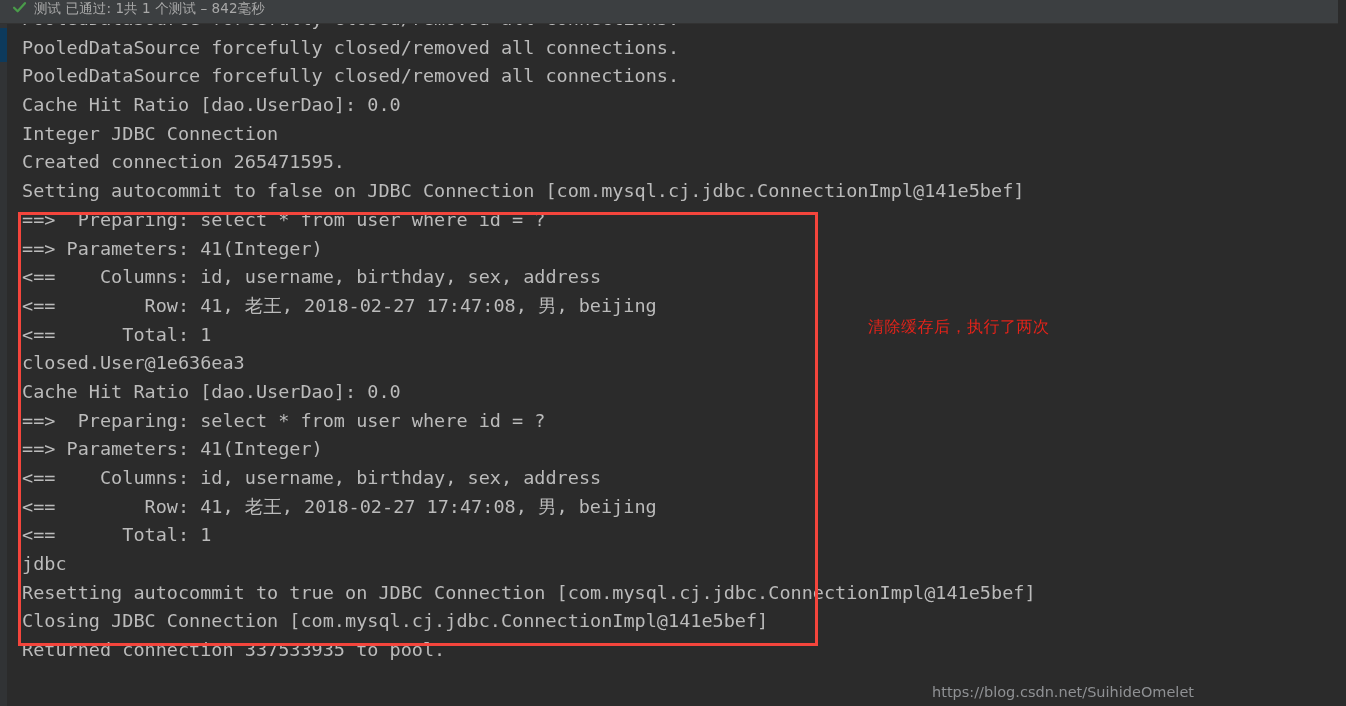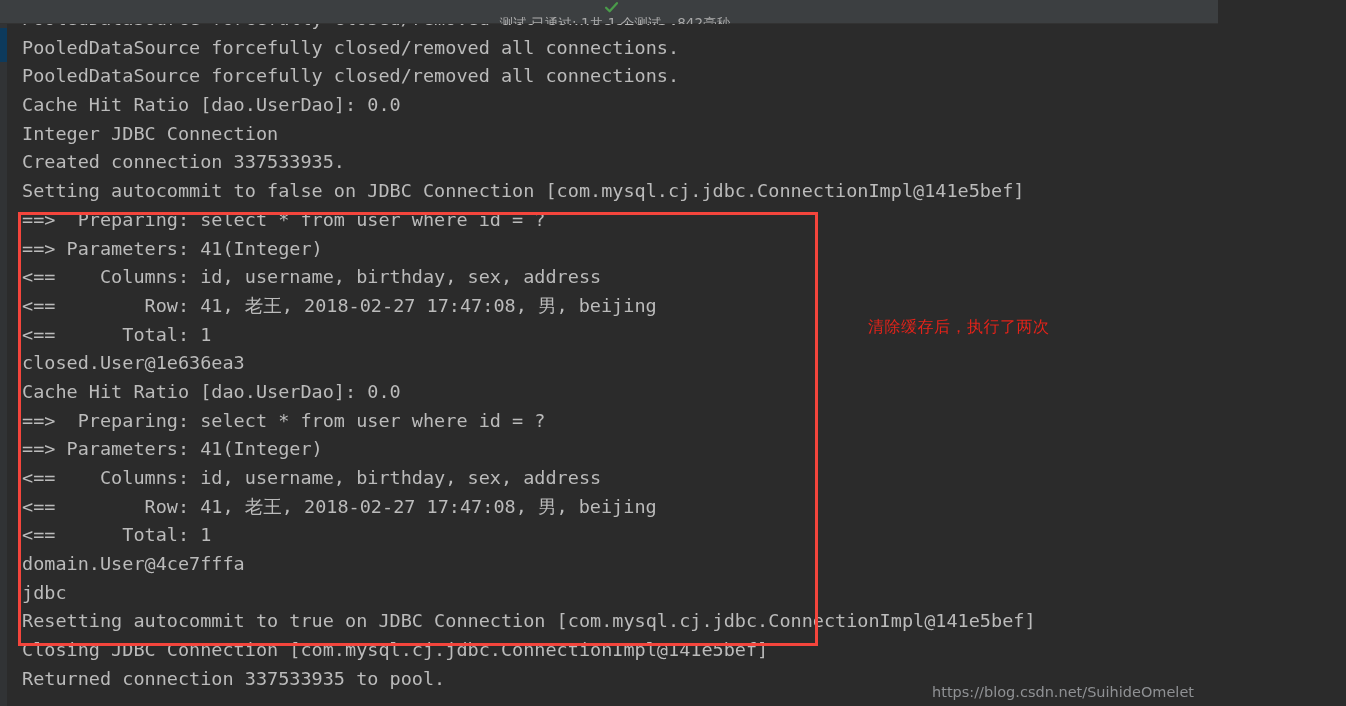--- a/index.html
+++ b/index.html
@@ -12,29 +12,27 @@
     height: 706px;
     overflow: hidden;
     font-family: "DejaVu Sans Mono", "Liberation Mono", monospace;
     position: relative;
   }
 
   
   #status-bar {
     position: absolute;
     left: 0; top: 0;
-    width: 1218px;
+    width: 1338px;
     height: 24px;
     background: #3c3f41;
     border-bottom: 1px solid #323232;
     display: flex;
-    align-items: center;
     padding-left: 12px;
     box-sizing: border-box;
-    flex-direction: column;
   }
   #status-bar .check {
     width: 15px;
     height: 15px;
     flex: 0 0 auto;
     margin-right: 7px;
     display: block;
   }
   #status-bar .status-text {
     font-family: "DejaVu Sans", "Liberation Sans", sans-serif;
@@ -134,35 +132,34 @@
   <div id="console-gutter">
     <div id="console-gutter-highlight"></div>
   </div>
 
   <div id="console-lines">
       <div class="line">PooledDataSource forcefully closed/removed all connections.</div>
       <div class="line">PooledDataSource forcefully closed/removed all connections.</div>
       <div class="line">PooledDataSource forcefully closed/removed all connections.</div>
       <div class="line">Cache Hit Ratio [dao.UserDao]: 0.0</div>
       <div class="line">Integer JDBC Connection</div>
-      <div class="line">Created connection 337533935.</div>
+      <div class="line">Created connection 265471595.</div>
       <div class="line">Setting autocommit to false on JDBC Connection [com.mysql.cj.jdbc.ConnectionImpl@141e5bef]</div>
       <div class="line">==&gt;  Preparing: select * from user where id = ?</div>
       <div class="line">==&gt; Parameters: 41(Integer)</div>
       <div class="line">&lt;==    Columns: id, username, birthday, sex, address</div>
       <div class="line">&lt;==        Row: 41, 老王, 2018-02-27 17:47:08, 男, beijing</div>
       <div class="line">&lt;==      Total: 1</div>
       <div class="line">closed.User@1e636ea3</div>
       <div class="line">Cache Hit Ratio [dao.UserDao]: 0.0</div>
       <div class="line">==&gt;  Preparing: select * from user where id = ?</div>
       <div class="line">==&gt; Parameters: 41(Integer)</div>
       <div class="line">&lt;==    Columns: id, username, birthday, sex, address</div>
       <div class="line">&lt;==        Row: 41, 老王, 2018-02-27 17:47:08, 男, beijing</div>
       <div class="line">&lt;==      Total: 1</div>
-      <div class="line">domain.User@4ce7fffa</div>
       <div class="line">jdbc</div>
       <div class="line">Resetting autocommit to true on JDBC Connection [com.mysql.cj.jdbc.ConnectionImpl@141e5bef]</div>
       <div class="line">Closing JDBC Connection [com.mysql.cj.jdbc.ConnectionImpl@141e5bef]</div>
       <div class="line">Returned connection 337533935 to pool.</div>
     </div>
 
   <div id="highlight-box"></div>
 
   <div id="watermark">https://blog.csdn.net/SuihideOmelet</div>
 

